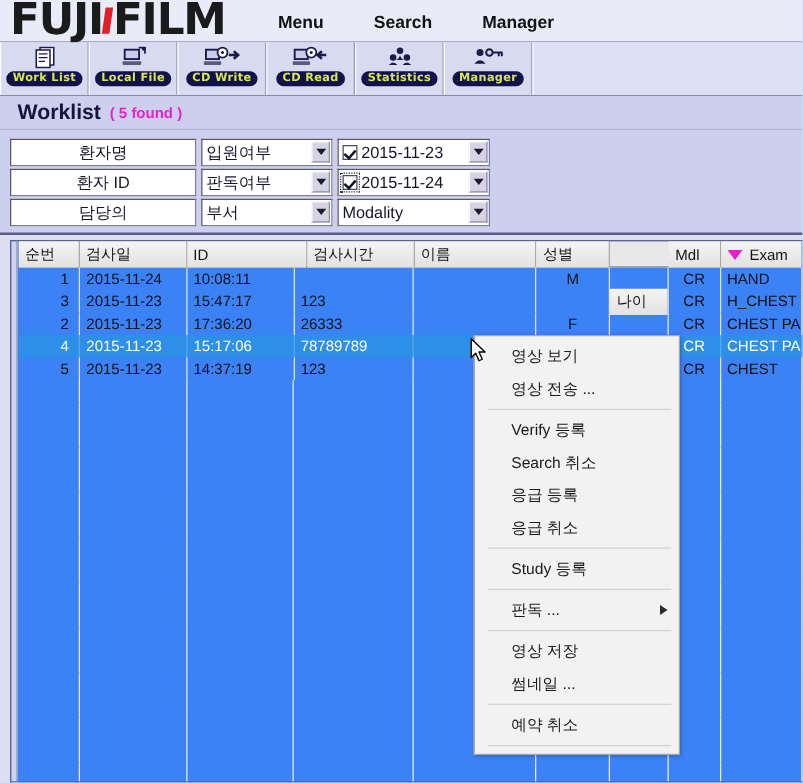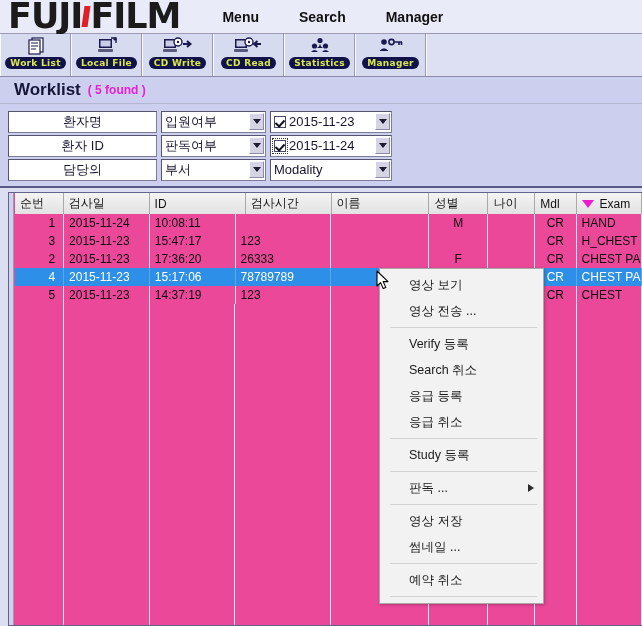--- a/index.html
+++ b/index.html
@@ -170,21 +170,21 @@
   .actbtn .glasses::after { left:6px; }
   .edgebtn {
     position:absolute; left:637px; top:110px;
     width:24px; height:23px; background:#c7cbeb;
     border:1px solid #9a9ec4; border-top-color:#fbfbff; border-left-color:#fbfbff;
   }
 
   
   .tablewrap {
     position:absolute; left:8px; top:192px; width:634px; height:434px;
-    background:#ec4899; border:1px solid #62628a; border-right:none;
+    background:#3b82f6; border:1px solid #62628a; border-right:none;
     overflow:hidden;
   }
   .leftgutter {
     position:absolute; left:0; top:0; width:5px; height:434px;
     background:#cfd2ea; border-right:1px solid #9a9ab8;
   }
   .thead {
     position:absolute; left:6px; top:0; right:0; height:21px;
     background:#e8e8e8; display:flex; border-bottom:1px solid #8d8d8d;
   }
@@ -433,21 +433,21 @@
         </div>
         <div class="th" style="width: 92px;">
           <span>검사시간</span>
         </div>
         <div class="th" style="width: 105px;">
           <span>이름</span>
         </div>
         <div class="th" style="width: 63px;">
           <span>성별</span>
         </div>
-        <div class="th" style="width: 50px;">
+        <div class="th" style="width: 50px; margin-top: 38px;">
           <span>나이</span>
         </div>
         <div class="th" style="width: 44px;">
           <span>Mdl</span>
         </div>
         <div class="th" style="width: 70px;">
           <span class="sortarrow"></span>
           <span>Exam</span>
         </div>
       </div>

